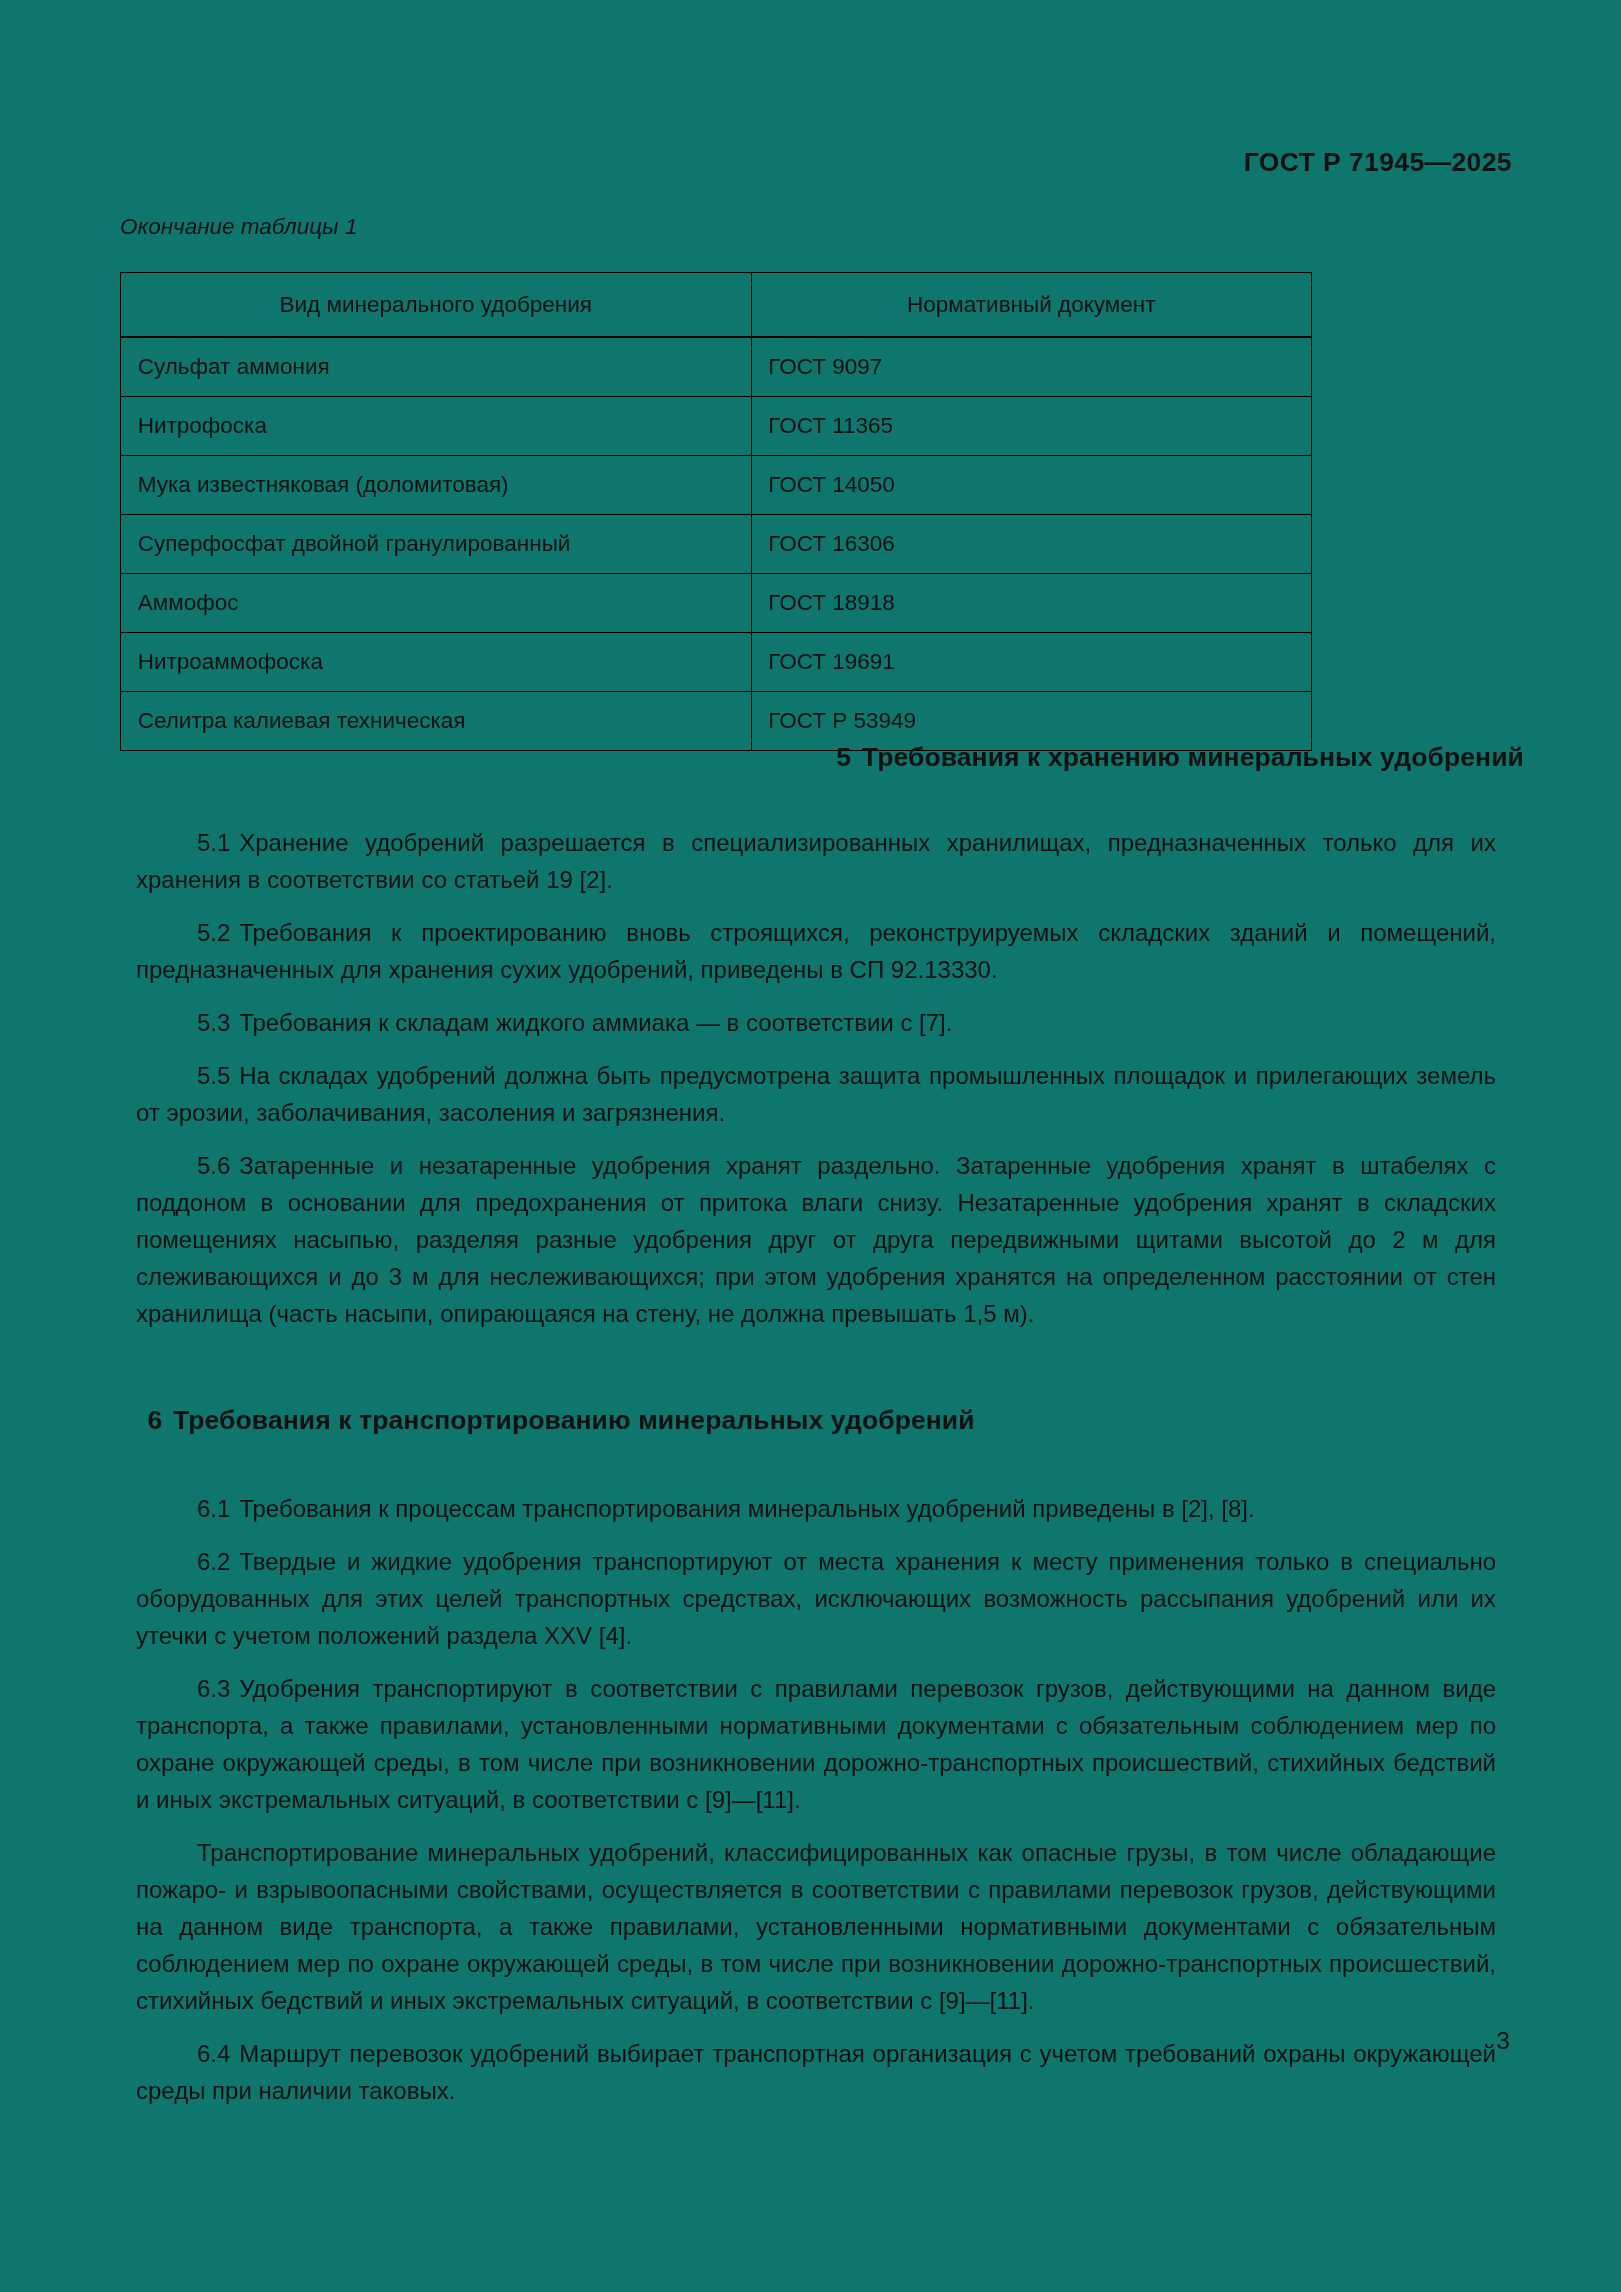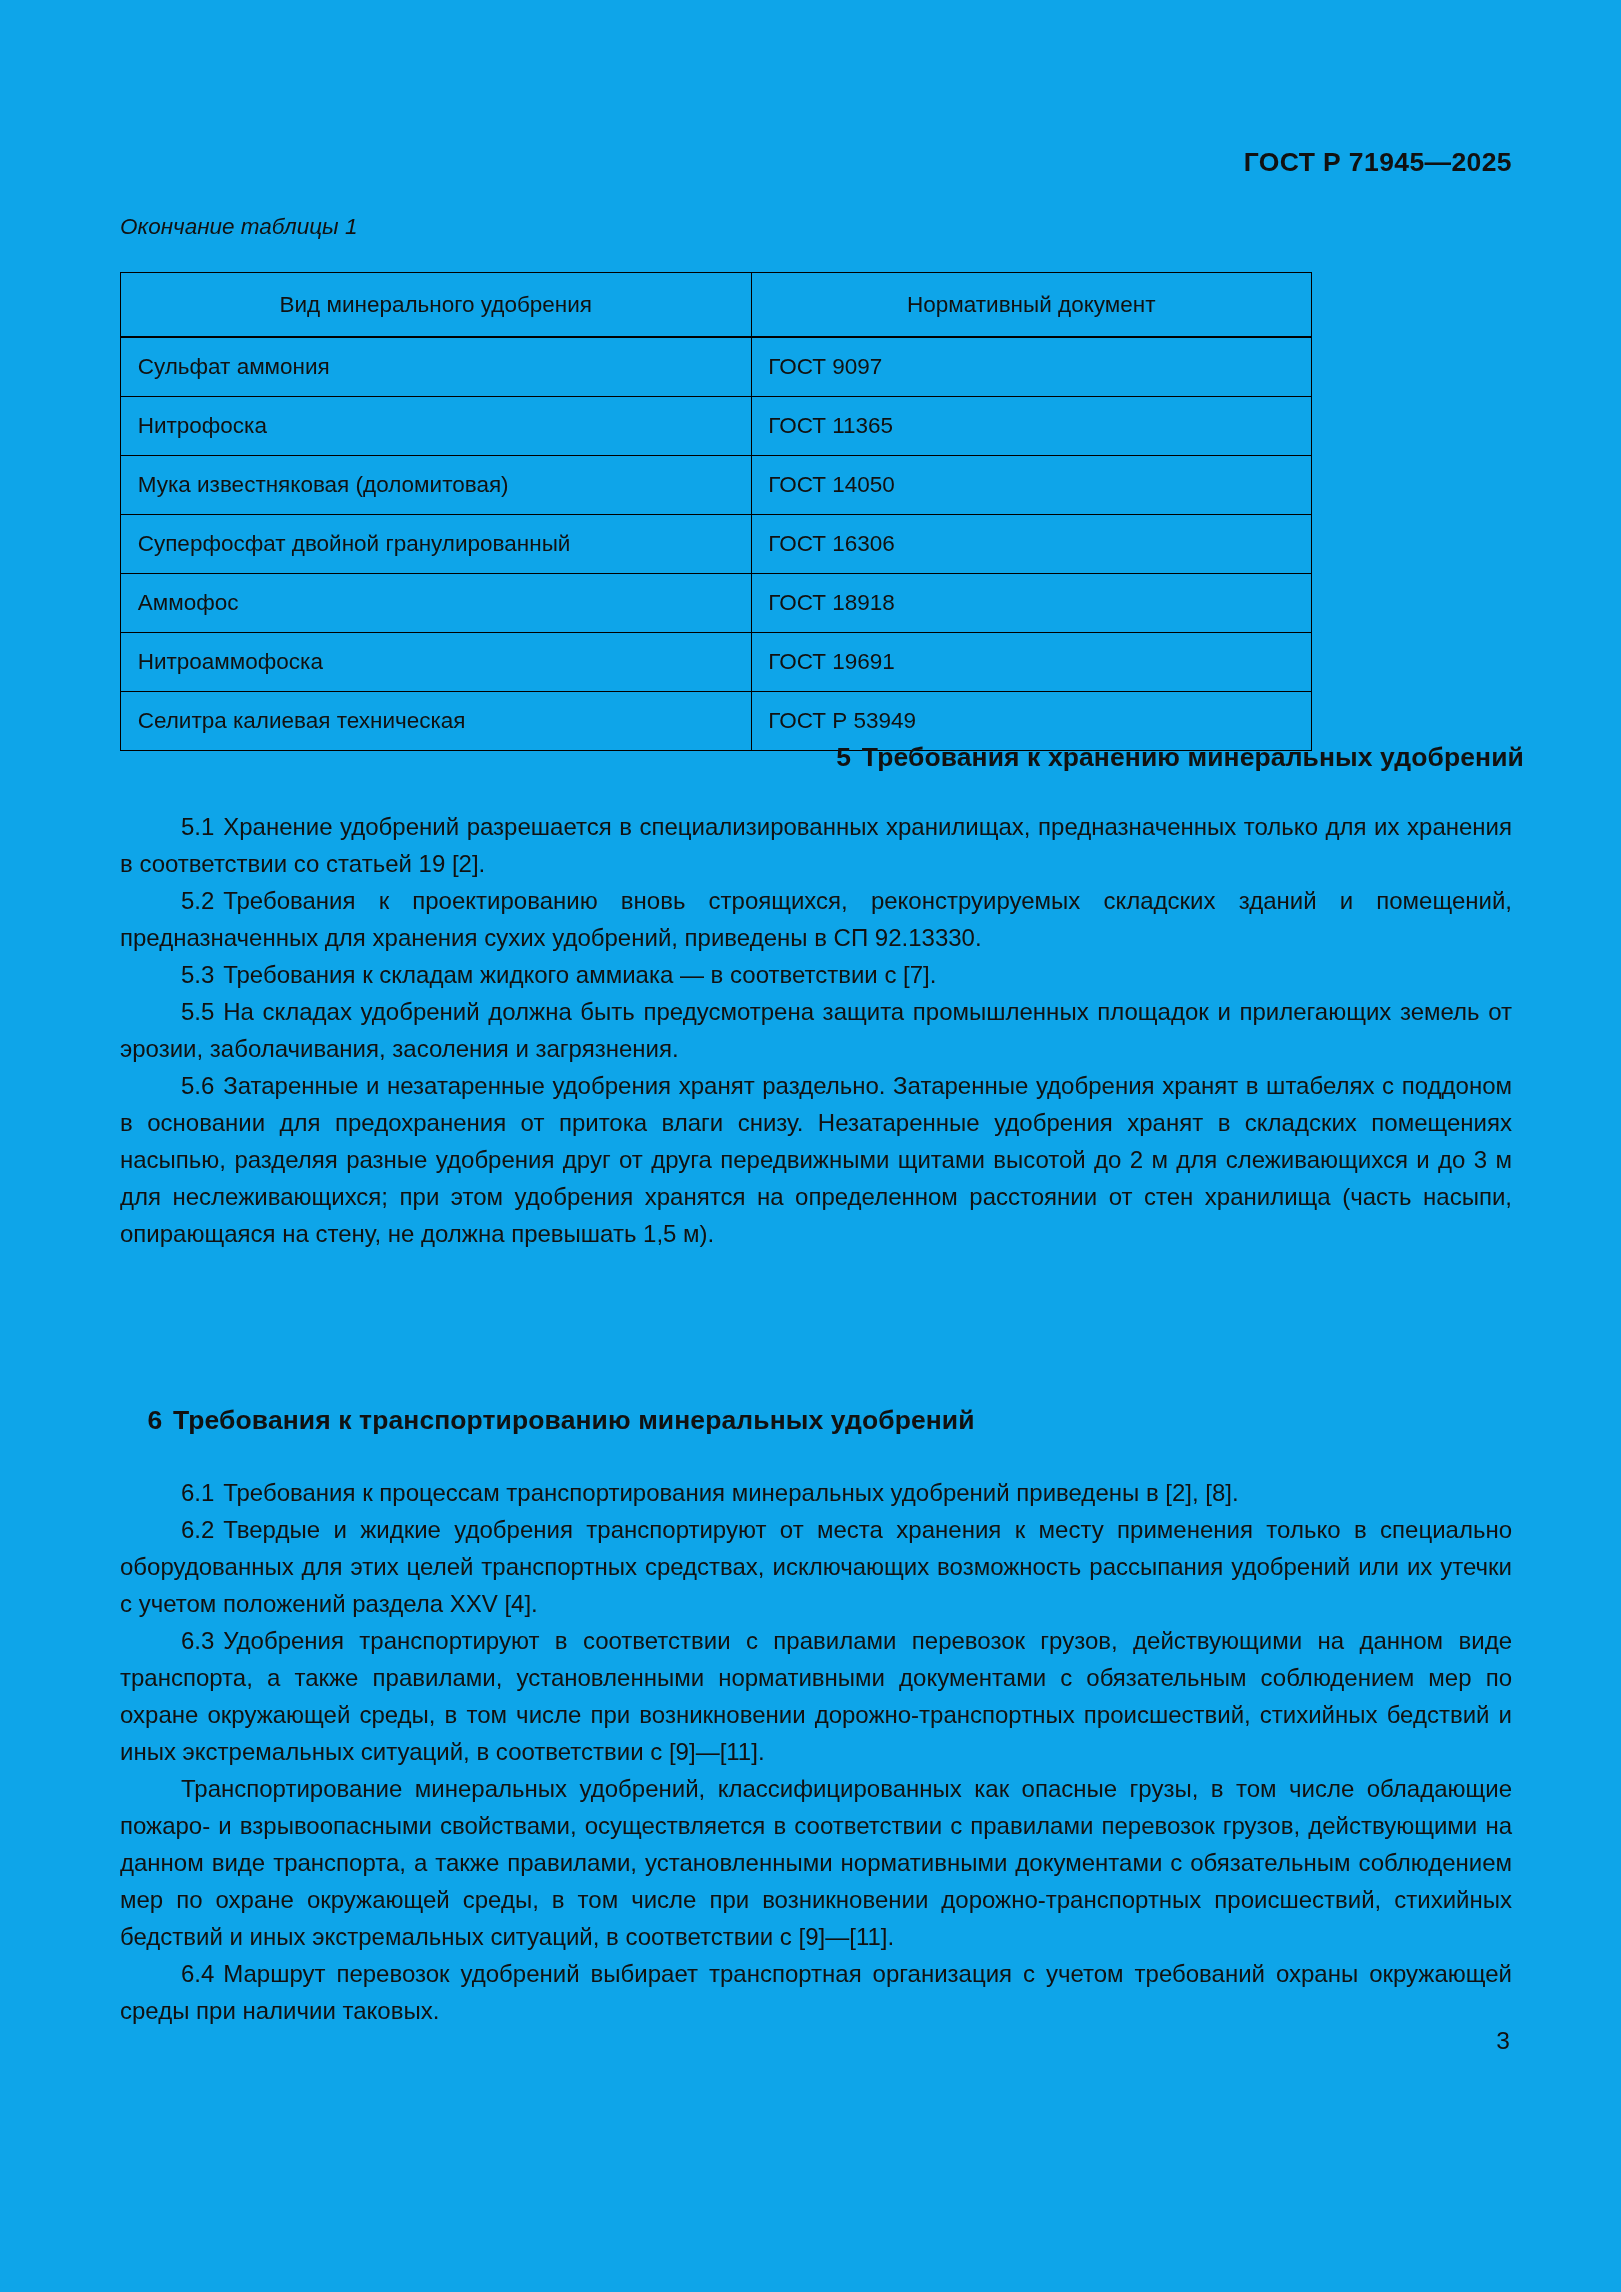--- a/index.html
+++ b/index.html
@@ -9,21 +9,21 @@
   }
   body {
     font-family: "Liberation Sans", sans-serif;
     color: #111111;
   }
   .page {
     position: relative;
     width: 1621px;
     height: 2293px;
     margin: 0 auto;
-    background: #0ea5e9;
+    background: #0f766e;
     box-sizing: border-box;
     padding: 12px;
     overflow: hidden;
   }
   .content {
     position: absolute;
     left: 120px;
     top: 0;
     width: 1392px;
   }
@@ -87,21 +87,21 @@
     margin: 0;
     padding: 0;
     letter-spacing: 0.1px;
   }
   .heading-num { margin-right: 10.8px; }
 
   
   .para {
     font-size: 24px;
     line-height: 37px;
-    margin: 0;
+    margin: 16px;
     text-align: justify;
     text-justify: inter-word;
     hyphens: manual;
   }
   .para.indent { text-indent: 61px; }
   .para .num { margin-right: 8.8px; }
 
   .block {
     position: absolute;
     left: 0;

